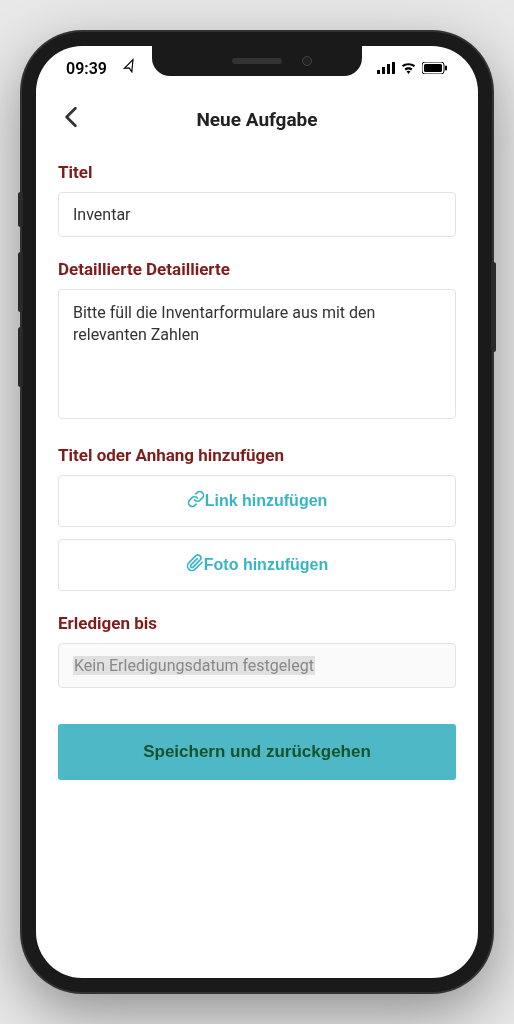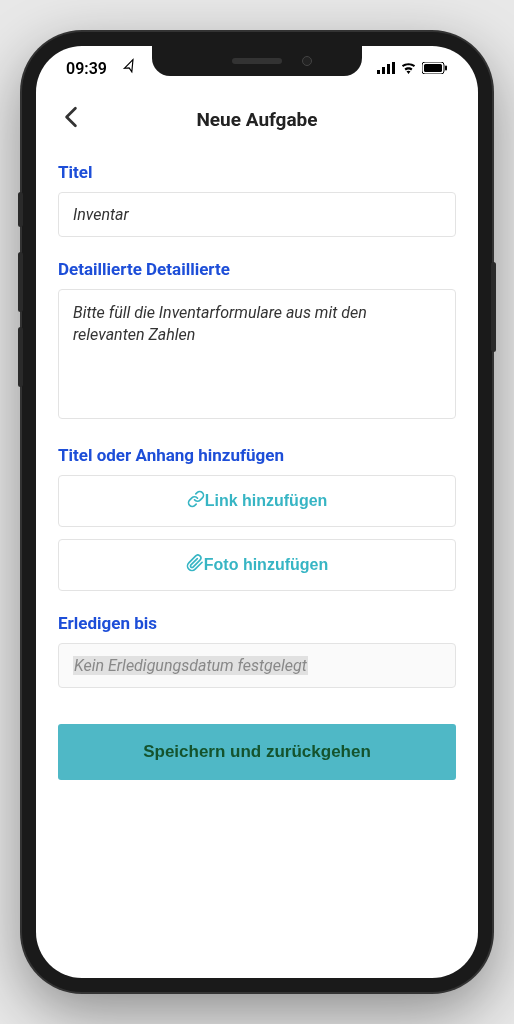--- a/index.html
+++ b/index.html
@@ -87,33 +87,32 @@
     font-weight: 700;
     color: #222;
   }
   .form {
     padding: 6px 22px;
   }
   .section { margin-bottom: 22px; }
   .label {
     font-size: 17px;
     font-weight: 700;
-    color: #1d4ed8;
+    color: #7f1d1d;
     margin-bottom: 10px;
   }
   .input, .textarea, .date-display {
     width: 100%;
     border: 1px solid #e3e3e3;
     border-radius: 4px;
     padding: 12px 14px;
     font-size: 16px;
     color: #333;
     font-family: inherit;
     background: #fff;
-    font-style: italic;
   }
   .textarea {
     min-height: 130px;
     resize: none;
     line-height: 1.4;
   }
   .action-btn {
     width: 100%;
     border: 1px solid #e3e3e3;
     border-radius: 4px;

